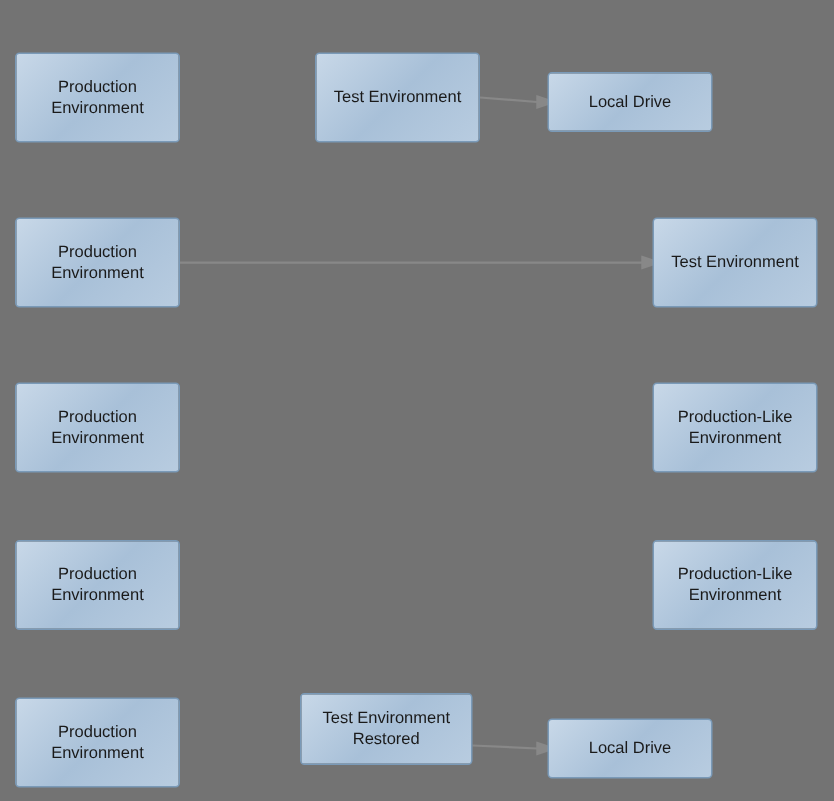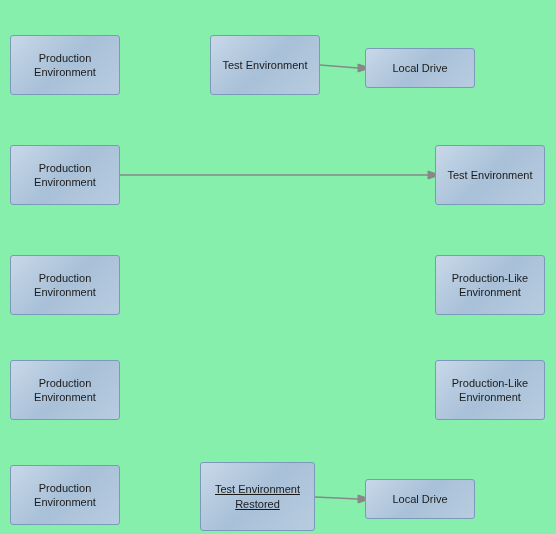--- a/index.html
+++ b/index.html
@@ -8,21 +8,21 @@
       height: 534px;
       background: #1a1a2e;
       font-family: Arial, sans-serif;
       font-size: 12px;
       overflow: hidden;
       position: relative;
     }
     .diagram-area {
       width: 556px;
       height: 534px;
-      background: #86efac;
+      background: #737373;
       position: relative;
     }
     .node {
       position: absolute;
       background: linear-gradient(135deg, #c8d8e8 0%, #a8c0d8 50%, #b8cce0 100%);
       border: 1px solid #7a9ab8;
       border-radius: 3px;
       display: flex;
       align-items: center;
       justify-content: center;
@@ -103,21 +103,21 @@
   </div>
   <div class="node" style="left:435px; top:360px; width:110px; height:60px;">
     <span>Production-Like
 Environment</span>
   </div>
 
   <div class="node" style="left:10px; top:465px; width:110px; height:60px;">
     <span>Production
 Environment</span>
   </div>
-  <div class="node" style="left:200px; top:462px; width:115px; height:69px;text-decoration:underline;">
+  <div class="node" style="left:200px; top:462px; width:115px; height:48px;">
     <span>Test
 Environment
 Restored</span>
   </div>
   <div class="node" style="left:365px; top:479px; width:110px; height:40px;">
     <span>Local Drive</span>
   </div>
 </div>
 
 </body></html>

